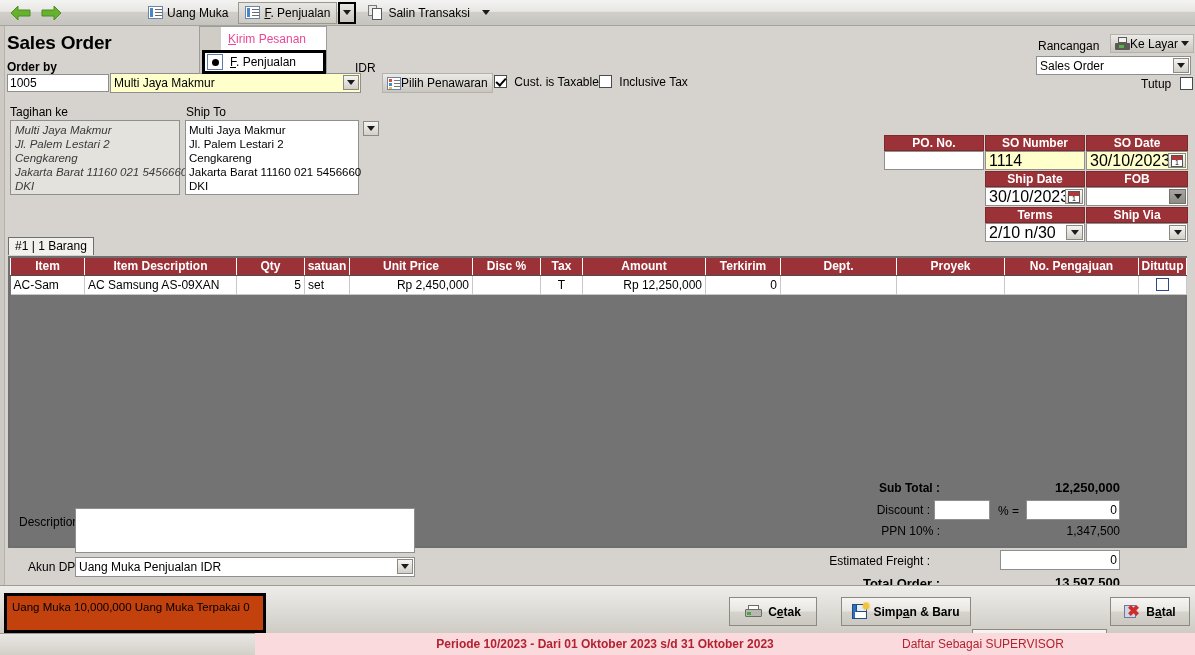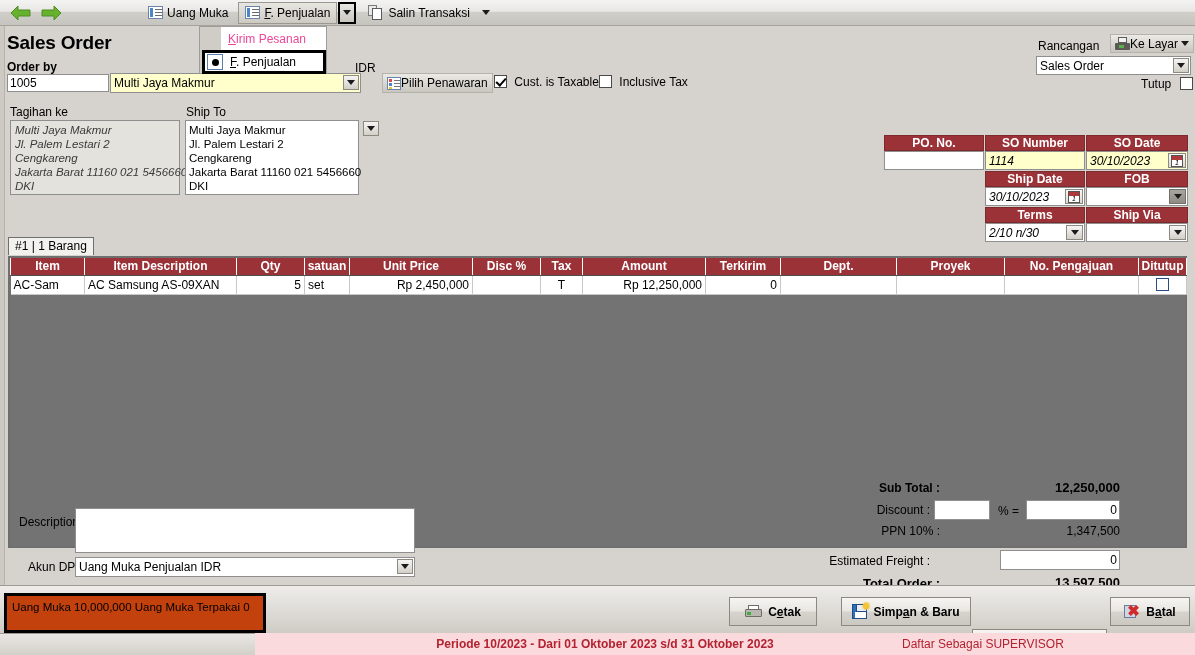--- a/index.html
+++ b/index.html
@@ -109,22 +109,22 @@
     border:solid #000; border-width:0 2px 2px 0; transform:rotate(42deg);
   }
   .chk.blue { border:1px solid #2a4a8a; }
 
   
   .rhdr {
     background:#9b3238; color:#fff; font-weight:bold; font-size:12px;
     display:flex;align-items:center;justify-content:center; border:1px solid #7d2a2f;
   }
   .rfield {
-    border:1px solid #8f8f8f; background:#fff; font-size:12px;
-    display:flex;align-items:center; padding-left:3px; position:relative;font-style:italic;
+    border:1px solid #8f8f8f; background:#fff; font-size:16px;
+    display:flex;align-items:center; padding-left:3px; position:relative;
   }
   .cal-ico {
     position:absolute; right:1px; top:1px; bottom:1px; width:18px;
     background:linear-gradient(to bottom,#fafafa,#ddd9d1); border:1px solid #8c8980;
     display:flex;align-items:center;justify-content:center;
   }
   .cal-glyph{width:12px;height:12px;background:#fff;border:1px solid #555;position:relative;}
   .cal-glyph::before{content:"";position:absolute;left:0;top:0;right:0;height:4px;background:#b03a3a;}
   .cal-glyph::after{content:"1";position:absolute;left:0;right:0;bottom:-1px;text-align:center;font-size:7px;line-height:8px;color:#000;}
   .dd-arrow {

